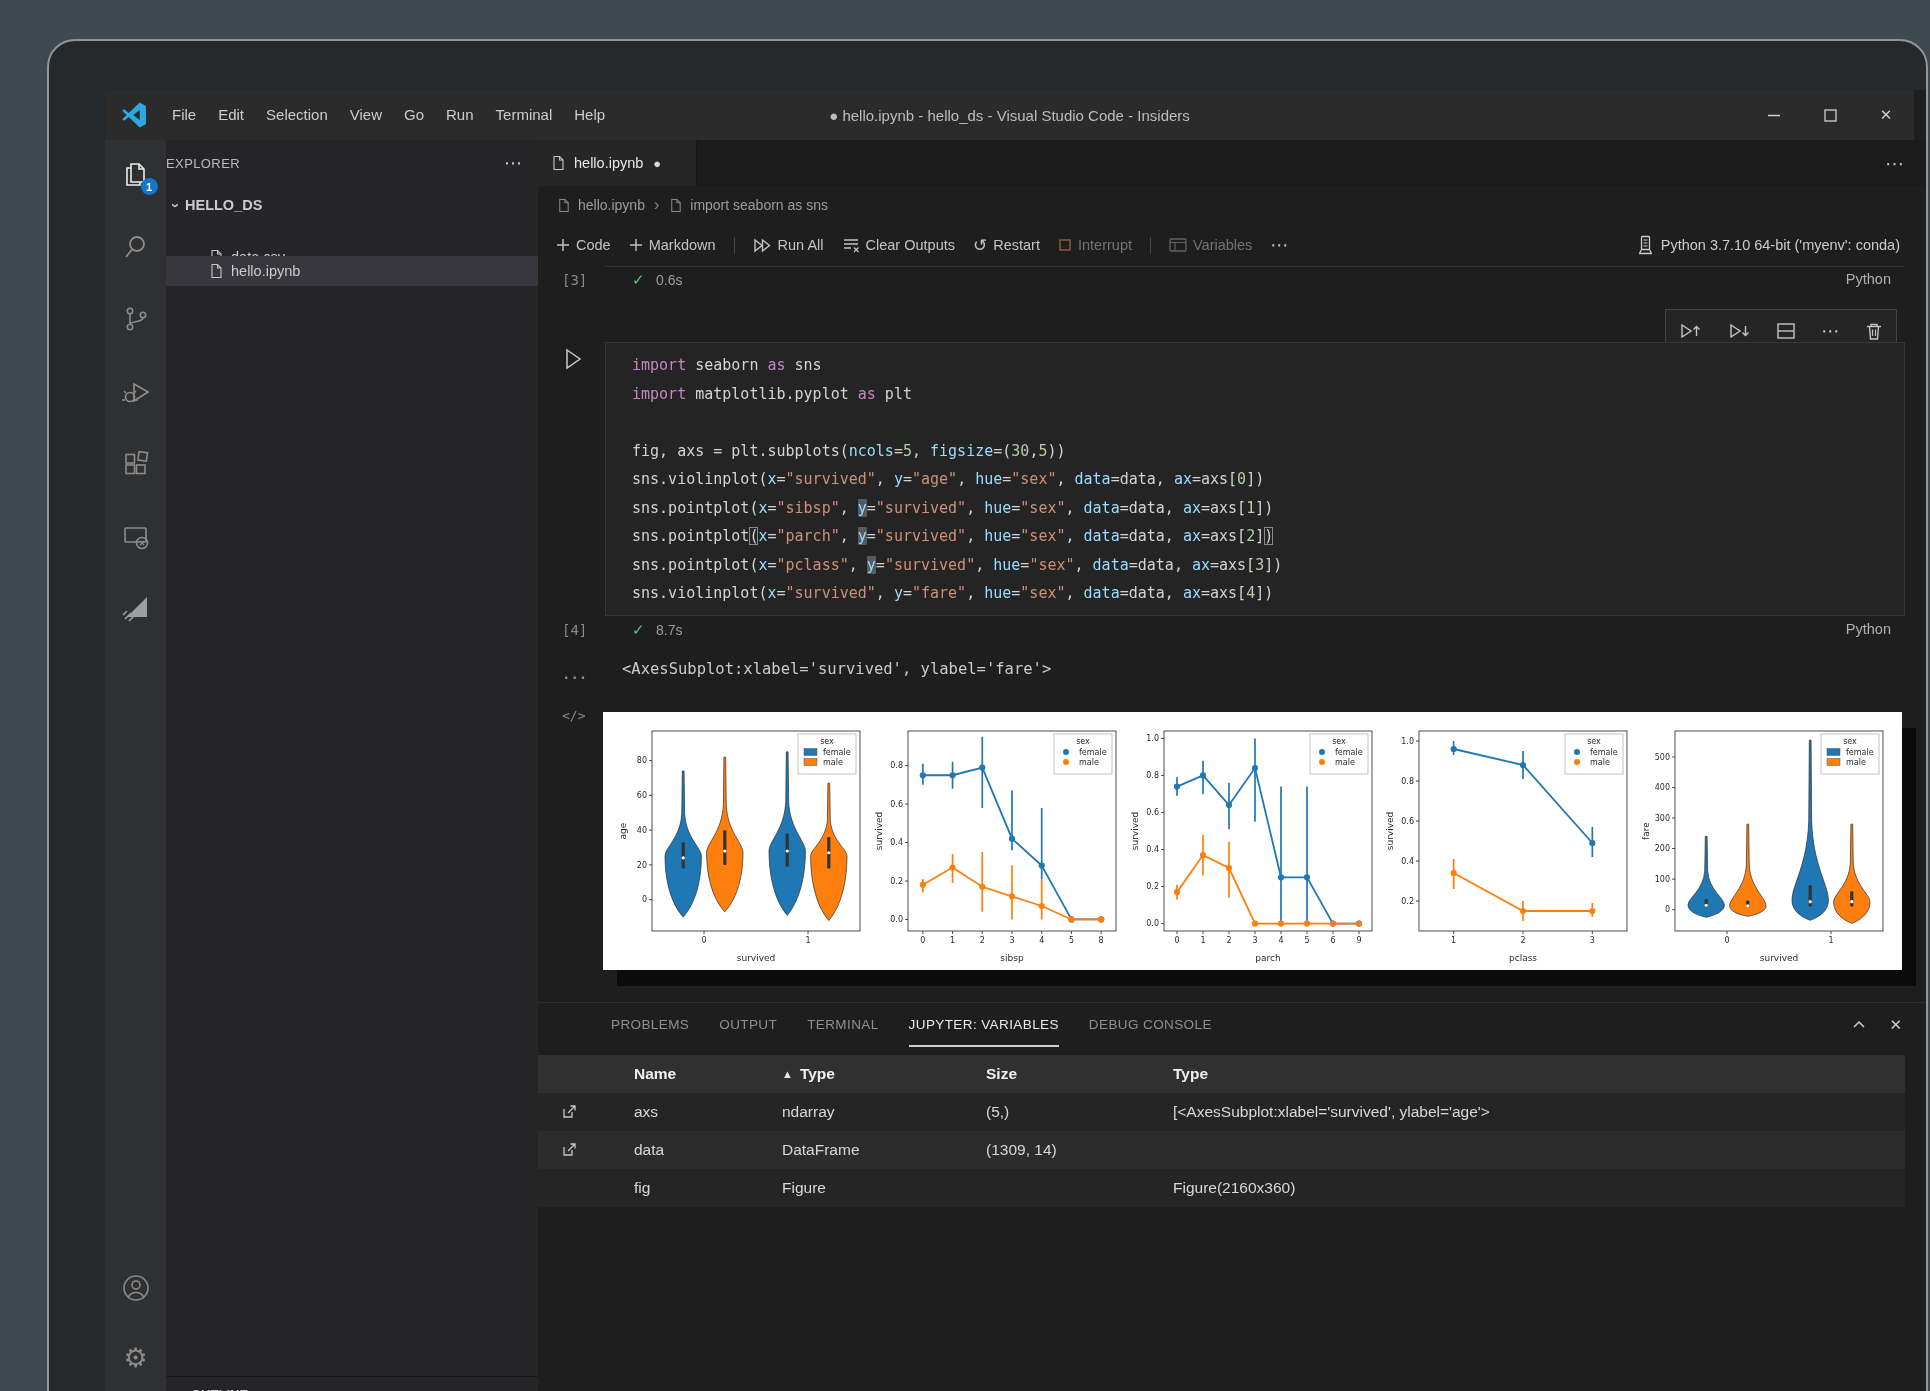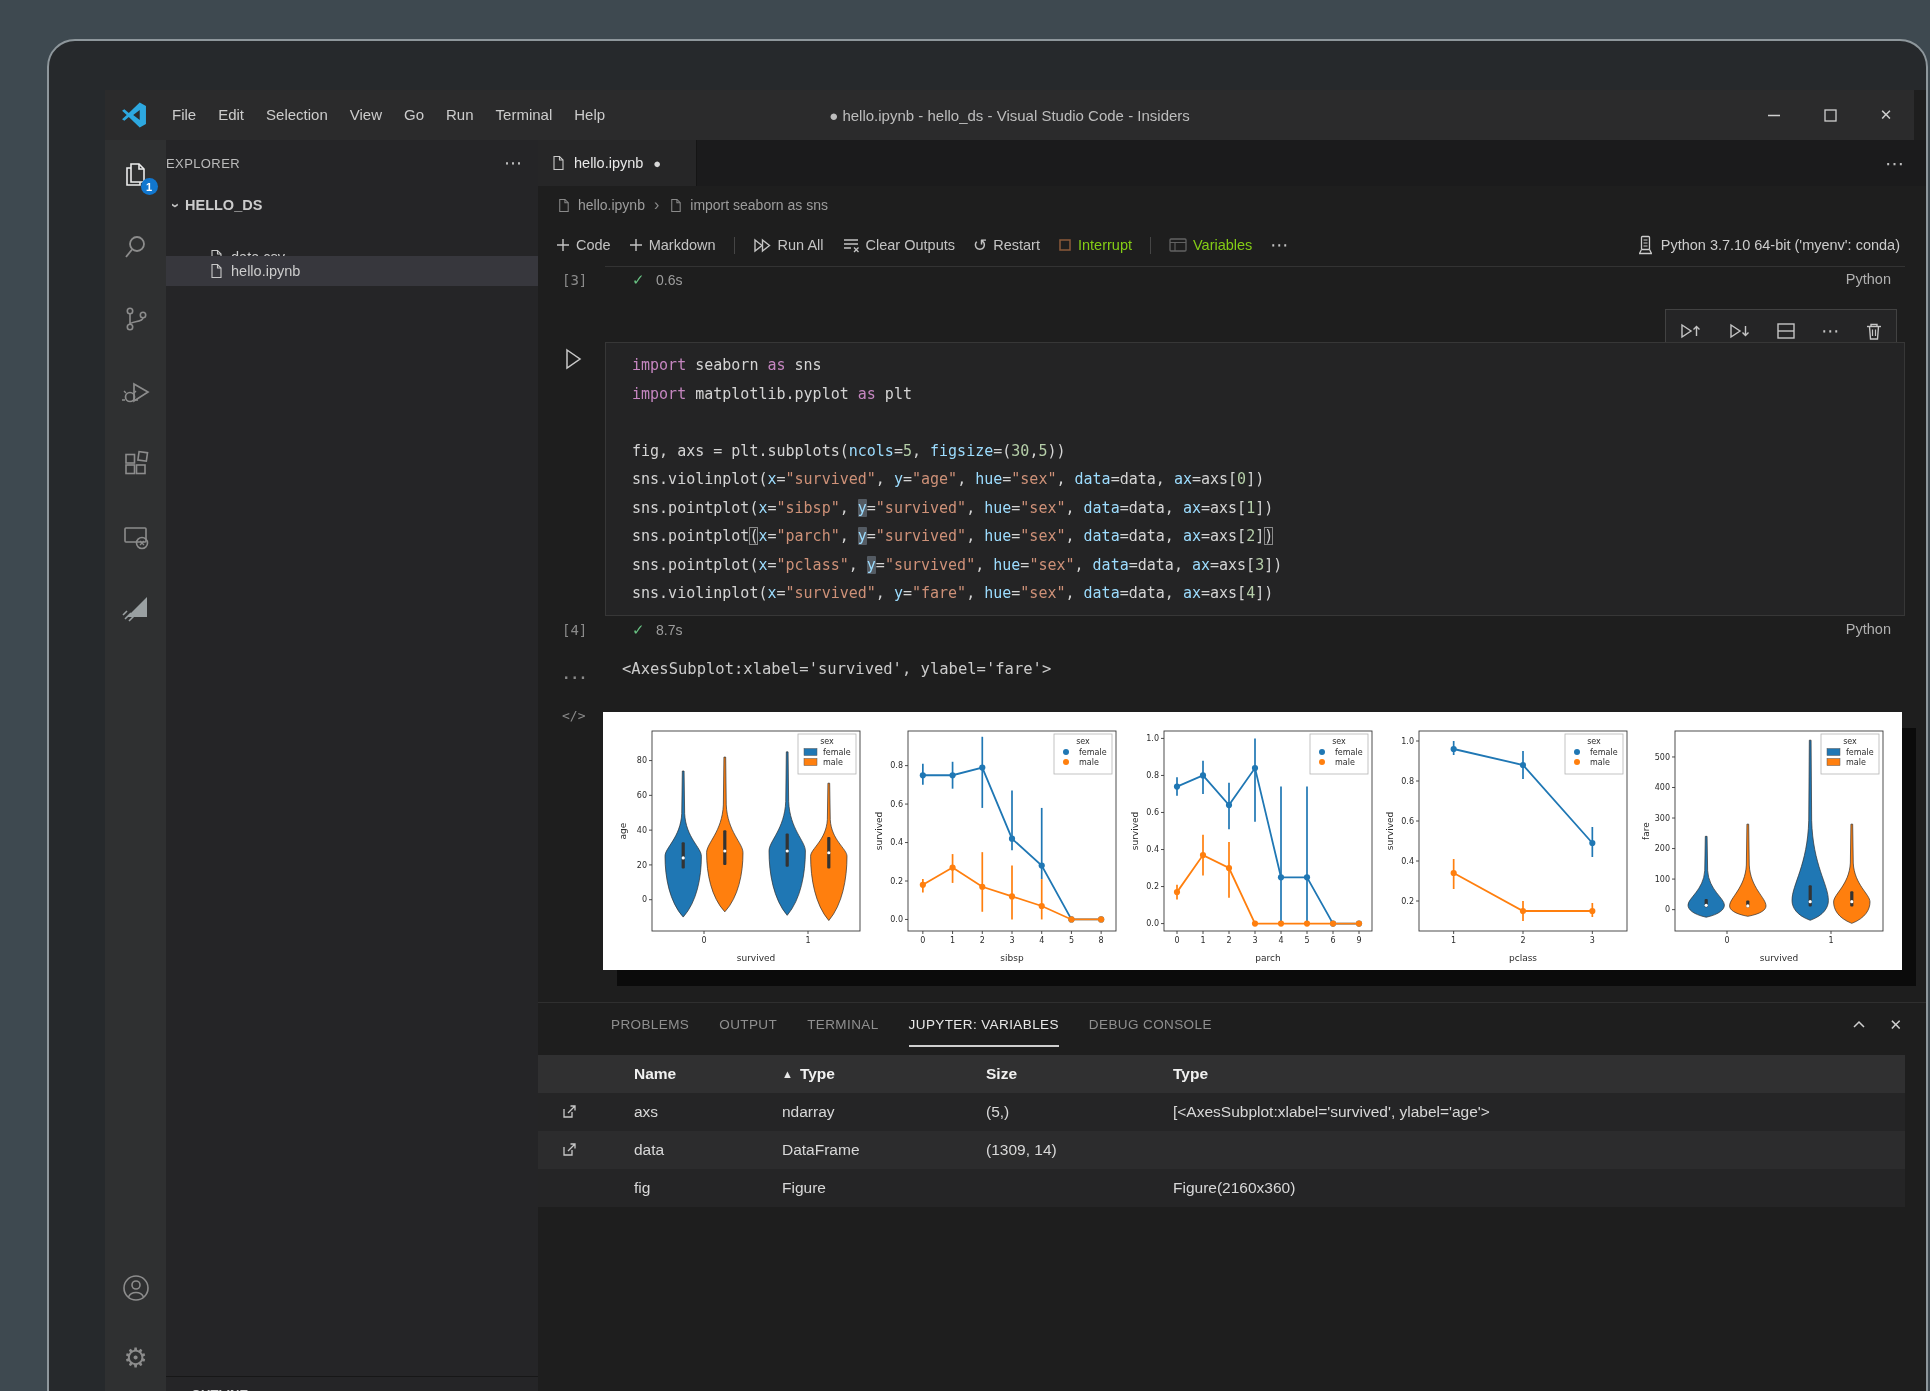--- a/index.html
+++ b/index.html
@@ -45,21 +45,21 @@
   #tab-actions{position:absolute;right:22px;top:0;height:46px;display:flex;align-items:center;color:#bdbdbd;font-size:19px;}
   #breadcrumbs{position:absolute;top:46px;left:0;right:0;height:38px;display:flex;align-items:center;color:#9d9d9d;font-size:14px;}
   #breadcrumbs .ficon{margin:0 7px 0 0;display:flex;opacity:.85;}
   #breadcrumbs .first{margin-left:18px;}
   #breadcrumbs .sep{margin:0 9px;color:#8a8a8a;font-size:16px;}
   
   #nbtoolbar{position:absolute;top:84px;left:0;right:0;height:42px;display:flex;align-items:center;color:#c3c3c3;font-size:14.5px;}
   .tb-btn{display:flex;align-items:center;margin-left:18px;white-space:nowrap;}
   .tb-btn .ic{margin-right:6px;display:flex;align-items:center;}
   .tb-sep{width:1px;height:17px;background:#454545;margin-left:18px;}
-  .tb-btn.dim{color:#84cc16;}
+  .tb-btn.dim{color:#737373;}
   #kernel{position:absolute;right:26px;display:flex;align-items:center;color:#cccccc;}
   #kernel .ic{margin-right:7px;display:flex;}
   
   #notebook{position:absolute;top:126px;left:0;right:0;height:736px;background:#1e1e1e;}
   .gutter-mark{position:absolute;left:24px;color:#8a8a8a;font-family:"DejaVu Sans Mono",monospace;font-size:14px;}
   #cell3-line{position:absolute;top:0;left:67px;right:21px;border-top:1px solid #333;}
   #cell3-status{position:absolute;top:0;left:0;right:21px;height:30px;}
   .status-idx{position:absolute;left:24px;top:6px;color:#8a8a8a;font-family:"DejaVu Sans Mono",monospace;font-size:14px;}
   .status-check{position:absolute;left:94px;top:5px;color:#68c182;font-size:15px;}
   .status-time{position:absolute;left:118px;top:6px;color:#9d9d9d;font-size:14px;}

